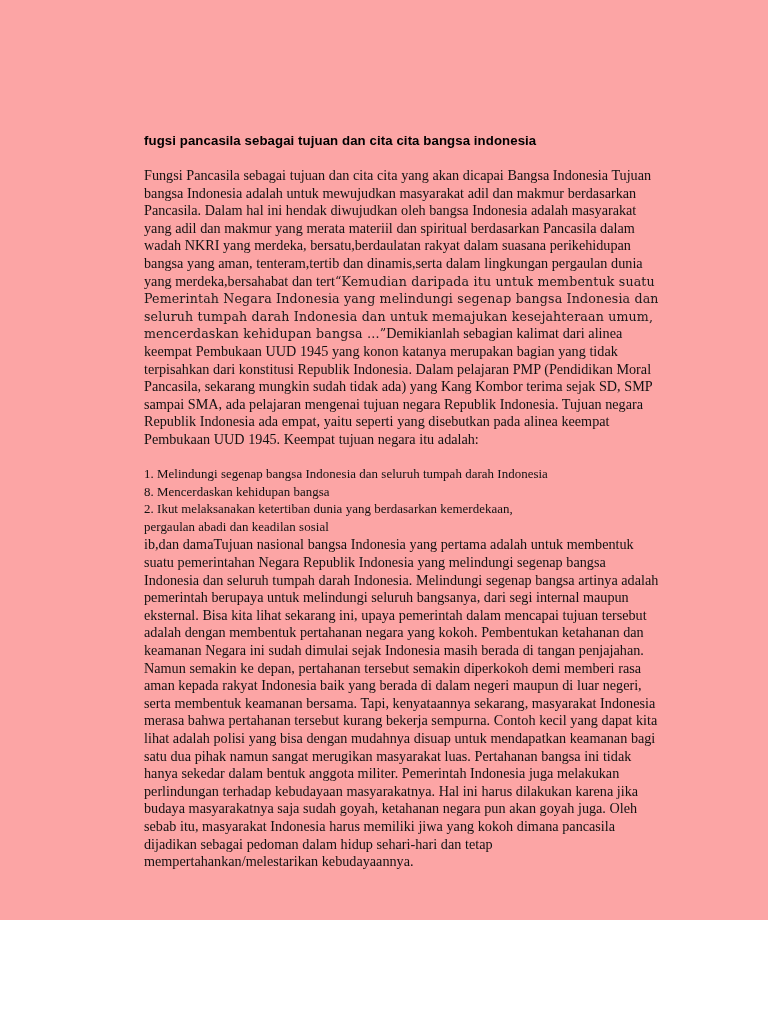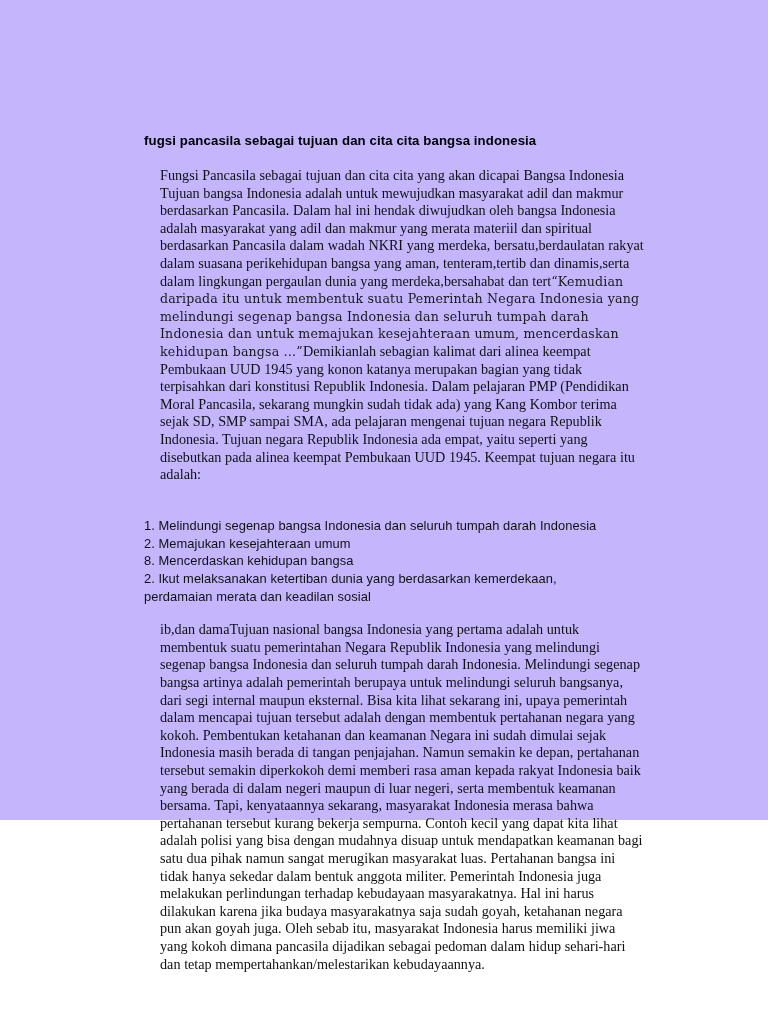--- a/index.html
+++ b/index.html
@@ -13,22 +13,22 @@
     height: 1024px;
     overflow: hidden;
     font-family: "Liberation Serif", "DejaVu Serif", serif;
     color: #000000;
     -webkit-font-smoothing: antialiased;
   }
 
   .page {
     position: relative;
     width: 768px;
-    height: 820px;
-    background: #c4b5fd;
+    height: 920px;
+    background: #fca5a5;
   }
 
   .content {
     position: absolute;
     left: 144px;
     top: 132px;
     width: 516px;
   }
 
   .doc-title {
@@ -38,40 +38,40 @@
     line-height: 17.5px;
     letter-spacing: 0.1px;
     margin: 0 0 17.5px 0;
     color: #000000;
   }
 
   .para {
     font-family: "Liberation Serif", "DejaVu Serif", serif;
     font-size: 14.2px;
     line-height: 17.6px;
-    margin: 16px;
+    margin: 0;
     color: #111111;
     text-align: left;
     word-spacing: 0.1px;
   }
 
   
   .alt-face {
     font-family: "DejaVu Serif", "Liberation Serif", serif;
     font-size: 12.6px;
     letter-spacing: 0.15px;
     color: #1a1a1a;
   }
 
   .spacer {
     height: 17.6px;
   }
 
   .list-block {
-    font-family: Liberation Sans, sans-serif;
+    font-family: Liberation Serif, serif;
     font-size: 12.9px;
     line-height: 17.6px;
     letter-spacing: 0.05px;
     margin: 0;
     color: #111111;
   }
 
   .list-block .li {
     display: block;
     white-space: normal;
@@ -84,22 +84,21 @@
   <div class="content">
 
     <h1 class="doc-title">fugsi pancasila sebagai tujuan dan cita cita bangsa indonesia</h1>
 
     <p class="para"><span>Fungsi Pancasila sebagai tujuan dan cita cita yang akan dicapai Bangsa Indonesia Tujuan bangsa Indonesia adalah untuk mewujudkan masyarakat adil dan makmur berdasarkan Pancasila. Dalam hal ini hendak diwujudkan oleh bangsa Indonesia adalah masyarakat yang adil dan makmur yang merata materiil dan spiritual berdasarkan Pancasila dalam wadah NKRI yang merdeka, bersatu,berdaulatan rakyat dalam suasana perikehidupan bangsa yang aman, tenteram,tertib dan dinamis,serta dalam lingkungan pergaulan dunia yang merdeka,bersahabat dan tert</span><span class="alt-face">“Kemudian daripada itu untuk membentuk suatu Pemerintah Negara Indonesia yang melindungi segenap bangsa Indonesia dan seluruh tumpah darah Indonesia dan untuk memajukan kesejahteraan umum, mencerdaskan kehidupan bangsa …”</span><span>Demikianlah sebagian kalimat dari alinea keempat Pembukaan UUD 1945 yang konon katanya merupakan bagian yang tidak terpisahkan dari konstitusi Republik Indonesia. Dalam pelajaran PMP (Pendidikan Moral Pancasila, sekarang mungkin sudah tidak ada) yang Kang Kombor terima sejak SD, SMP sampai SMA, ada pelajaran mengenai tujuan negara Republik Indonesia. Tujuan negara Republik Indonesia ada empat, yaitu seperti yang disebutkan pada alinea keempat Pembukaan UUD 1945. Keempat tujuan negara itu adalah:</span></p>
 
     <div class="spacer"></div>
 
     <div class="list-block">
       <span class="li">1. Melindungi segenap bangsa Indonesia dan seluruh tumpah darah Indonesia</span>
-      <span class="li">2. Memajukan kesejahteraan umum</span>
       <span class="li">8. Mencerdaskan kehidupan bangsa</span>
       <span class="li">2. Ikut melaksanakan ketertiban dunia yang berdasarkan kemerdekaan,</span>
-      <span class="li">perdamaian merata dan keadilan sosial</span>
+      <span class="li">pergaulan abadi dan keadilan sosial</span>
     </div>
 
     <p class="para">ib,dan damaTujuan nasional bangsa Indonesia yang pertama adalah untuk membentuk suatu pemerintahan Negara Republik Indonesia yang melindungi segenap bangsa Indonesia dan seluruh tumpah darah Indonesia. Melindungi segenap bangsa artinya adalah pemerintah berupaya untuk melindungi seluruh bangsanya, dari segi internal maupun eksternal. Bisa kita lihat sekarang ini, upaya pemerintah dalam mencapai tujuan tersebut adalah dengan membentuk pertahanan negara yang kokoh. Pembentukan ketahanan dan keamanan Negara ini sudah dimulai sejak Indonesia masih berada di tangan penjajahan. Namun semakin ke depan, pertahanan tersebut semakin diperkokoh demi memberi rasa aman kepada rakyat Indonesia baik yang berada di dalam negeri maupun di luar negeri, serta membentuk keamanan bersama. Tapi, kenyataannya sekarang, masyarakat Indonesia merasa bahwa pertahanan tersebut kurang bekerja sempurna. Contoh kecil yang dapat kita lihat adalah polisi yang bisa dengan mudahnya disuap untuk mendapatkan keamanan bagi satu dua pihak namun sangat merugikan masyarakat luas. Pertahanan bangsa ini tidak hanya sekedar dalam bentuk anggota militer. Pemerintah Indonesia juga melakukan perlindungan terhadap kebudayaan masyarakatnya. Hal ini harus dilakukan karena jika budaya masyarakatnya saja sudah goyah, ketahanan negara pun akan goyah juga. Oleh sebab itu, masyarakat Indonesia harus memiliki jiwa yang kokoh dimana pancasila dijadikan sebagai pedoman dalam hidup sehari-hari dan tetap mempertahankan/melestarikan kebudayaannya.</p>
 
   </div>
 </div>
 
 </body></html>

